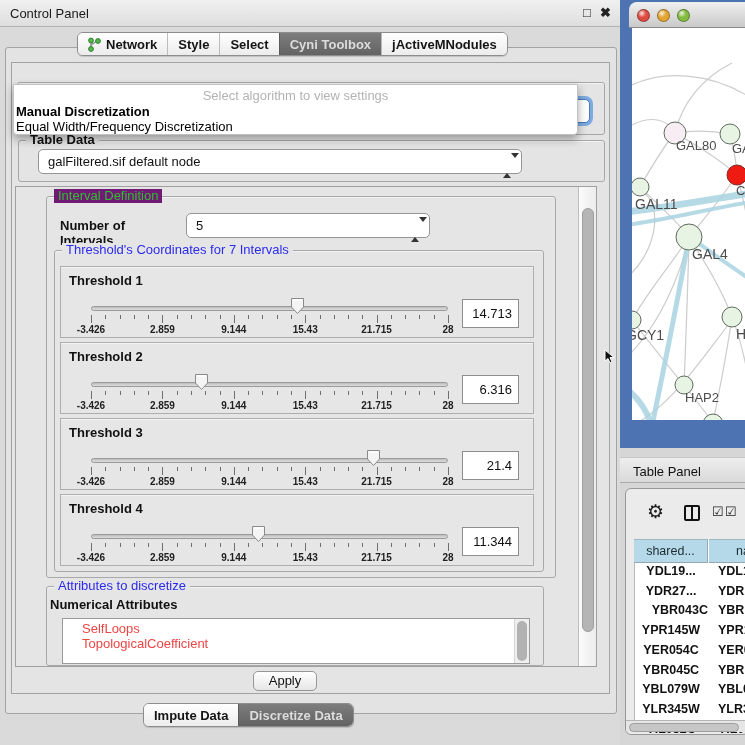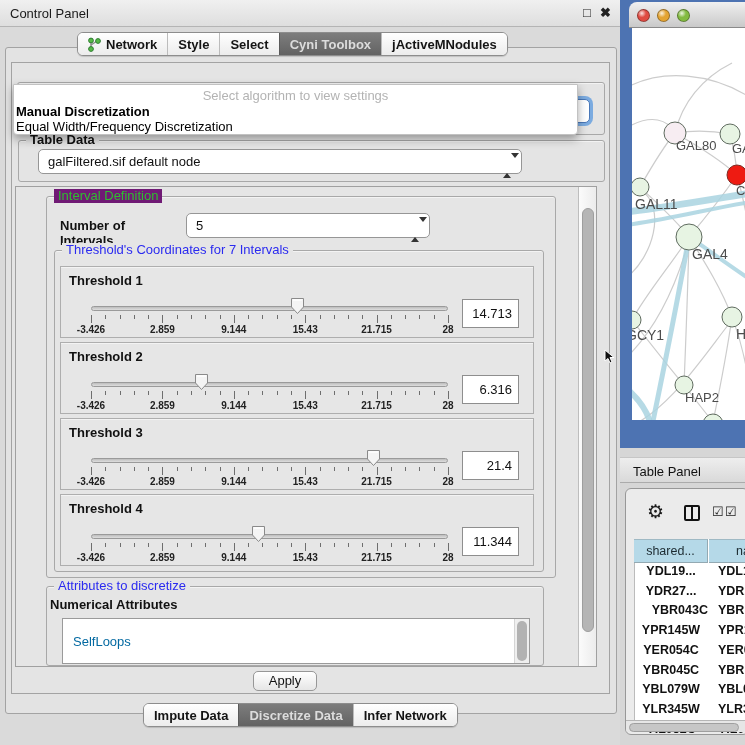--- a/index.html
+++ b/index.html
@@ -43,21 +43,21 @@
   .thrbox { position:absolute; left:60px; width:474px; height:72px; border:1px solid #aeaeae; background:#e6e6e6; box-shadow:inset 0 1px 0 rgba(255,255,255,.5); }
   .thr-title { position:absolute; left:8px; top:6px; font-size:13px; font-weight:bold; color:#111; }
   .track { position:absolute; left:30px; top:39px; width:357px; height:5px; border:1px solid #9a9a9a; border-radius:3px; background:linear-gradient(#bdbdbd,#dedede); }
   .tick { position:absolute; width:1px; background:#6e6e6e; }
   .ticklabel { position:absolute; top:57px; font-size:10px; font-weight:bold; color:#222; transform:translateX(-50%); }
   .thumb { position:absolute; top:30px; width:15px; height:18px; }
   .valbox { position:absolute; right:14px; top:32px; width:57px; height:29px; background:#fff; border:1px solid #8e8e8e; font-size:13px; color:#111; text-align:right; line-height:27px; padding-right:6px; }
 
   
   .attrlist { position:absolute; left:62px; top:618px; width:468px; height:46px; background:#fff; border:1px solid #9a9a9a; overflow:hidden; }
-  .attr-item { font-size:13px; line-height:15px; color:#0369a1; padding-left:10px; white-space:nowrap;margin-top:13px; }
+  .attr-item { font-size:13px; line-height:15px; color:#ef4444; padding-left:19px; white-space:nowrap; }
   .listsb { position:absolute; right:0; top:0; width:15px; height:100%; background:#efefef; border-left:1px solid #d5d5d5; }
   .listsb .th { position:absolute; left:2px; top:2px; width:10px; height:40px; background:#b2b2b2; border-radius:5px; }
 
   .applybtn { position:absolute; left:253px; top:671px; width:64px; height:20px; background:linear-gradient(#ffffff,#e6e6e6); border:1px solid #979797; border-radius:5px; font-size:13px; color:#111; text-align:center; line-height:18px; font-family:"Liberation Sans",sans-serif; }
 
   
   .vscroll { position:absolute; left:578px; top:187px; width:18px; height:479px; background:linear-gradient(to right,#fbfbfb,#ececec); border-left:1px solid #bdbdbd; }
   .vscroll .th { position:absolute; left:3px; top:21px; width:12px; height:424px; background:#b5b5b5; border:1px solid #9e9e9e; border-radius:6px; }
 
   
@@ -335,23 +335,20 @@
     </div>
 
   <button class="applybtn">Apply</button>
 
   <div class="abs segbar" style="left:143px; top:703px; z-index:5;" id="bottomTabs">
       <div class="seg">
         <span>Impute Data</span>
       </div>
       <div class="seg sel">
         <span>Discretize Data</span>
-      </div>
-      <div class="seg">
-        <span>Infer Network</span>
       </div>
     </div>
 
   <div class="abs bluewin">
     <div class="nettitle">
       <div class="light" style="left: 8px; background: radial-gradient(circle at 35% 30%, rgba(255, 255, 255, 0.85) 0%, rgba(255, 255, 255, 0) 40%), rgb(223, 75, 66); border: 1px solid rgba(0, 0, 0, 0.35);" id="light0"></div>
       <div class="light" style="left: 28px; background: radial-gradient(circle at 35% 30%, rgba(255, 255, 255, 0.85) 0%, rgba(255, 255, 255, 0) 40%), rgb(228, 164, 50); border: 1px solid rgba(0, 0, 0, 0.35);" id="light1"></div>
       <div class="light" style="left: 48px; background: radial-gradient(circle at 35% 30%, rgba(255, 255, 255, 0.85) 0%, rgba(255, 255, 255, 0) 40%), rgb(131, 187, 65); border: 1px solid rgba(0, 0, 0, 0.35);" id="light2"></div>
     </div>
     <svg class="canvas" id="netsvg" viewBox="0 0 113 392">

